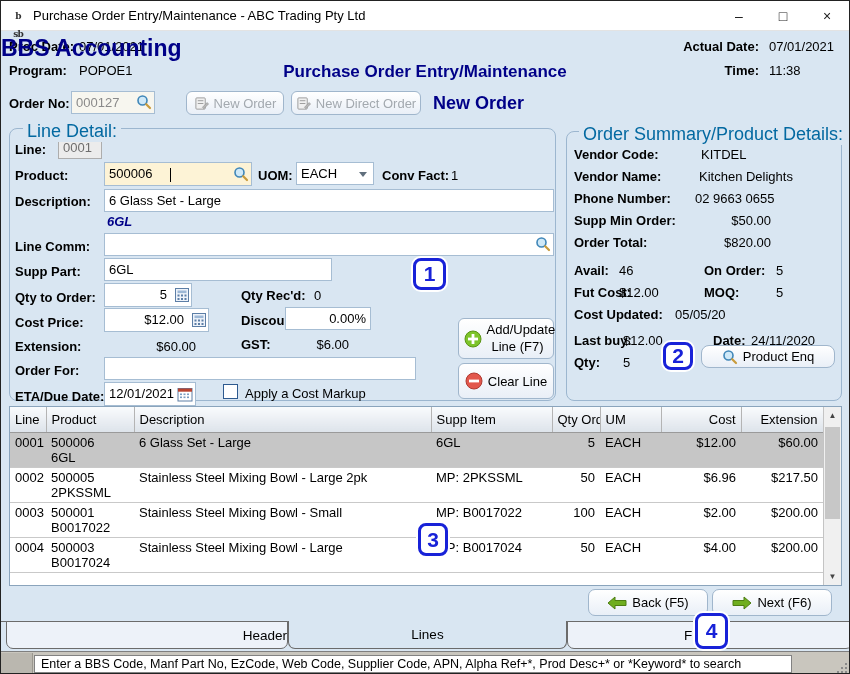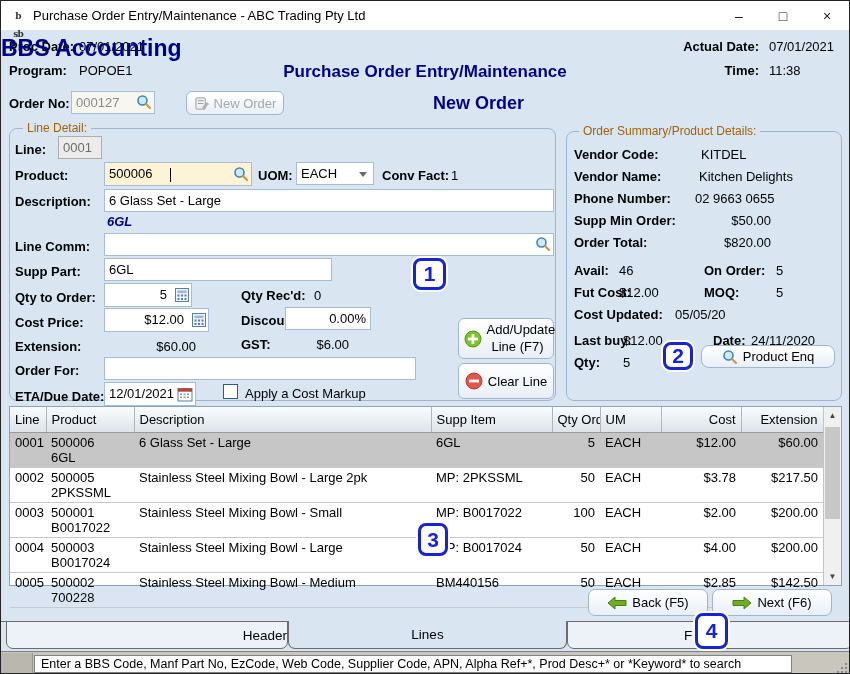--- a/index.html
+++ b/index.html
@@ -21,21 +21,21 @@
   .val { font-size:13px; position:absolute; white-space:nowrap; }
   .apptitle { position:absolute; left:0; right:0; top:34px; text-align:left; font-size:23px; font-weight:bold; color:#000088; }
   .appsub { position:absolute; left:0; right:0; top:61px; text-align:center; font-size:17px; font-weight:bold; color:#000088; }
   
   .ifield { position:absolute; background:#fff; border:1px solid #a6bdd3; height:23px; font-size:13px; padding:3px 4px;
     color:#000; white-space:nowrap; overflow:hidden; }
   .ifield .icon-right { position:absolute; right:2px; top:2px; }
   .btn { position:absolute; background:linear-gradient(#ffffff,#e9eff7); border:1px solid #a0b6cc; border-radius:6px;
     display:flex; align-items:center; justify-content:center; gap:5px; font-size:13px; color:#000; cursor:default; }
   .btn.disabled { color:#a3a9af; }
-  .grouplbl { position:absolute; color:#a16207; font-size:12px; background:#d9e6f2; padding:0 4px; z-index:2; white-space:nowrap; }
+  .grouplbl { position:absolute; color:#0369a1; font-size:18px; background:#d9e6f2; padding:0 4px; z-index:2; white-space:nowrap; }
   .groupbox { position:absolute; border:1px solid #9cb6cf; border-radius:8px; }
   .navy { color:#000088; font-weight:bold; }
   .caret { display:inline-block; width:1px; height:14px; background:#000; vertical-align:middle; margin-left:18px; }
   .selectbox { position:absolute; background:#fff; border:1px solid #a6bdd3; height:23px; font-size:13px; padding:3px 4px; }
   .selectbox .chev { position:absolute; right:6px; top:9px; width:0; height:0; border-left:4px solid transparent;
     border-right:4px solid transparent; border-top:5px solid #606f7d; }
   .checkbox { position:absolute; width:15px; height:15px; background:#fff; border:1px solid #2e5a8f; }
   
   .tablewrap { position:absolute; left:8px; top:405px; width:833px; height:180px; background:#fff; border:1px solid #8aa4bc; }
   table.grid { border-collapse:collapse; table-layout:fixed; width:813px; font-size:13px; }
@@ -104,20 +104,31 @@
   <div class="btn disabled" style="left:185px; top:90px; width:98px; height:24px;">
     <span>
       <svg width="15" height="15" viewBox="0 0 16 16">
           <rect x="2" y="2" width="10" height="12" rx="1" fill="#f0f0f0" stroke="#9a9a9a"></rect>
           <line x1="4" y1="5" x2="10" y2="5" stroke="#9a9a9a"></line>
           <line x1="4" y1="8" x2="10" y2="8" stroke="#9a9a9a"></line>
           <path d="M9 12 L14 7 L15.5 8.5 L10.5 13.5 Z" fill="#b9b9b9" stroke="#8a8a8a" stroke-width="0.6"></path>
         </svg>
     </span>
     <span>New Order</span>
+  </div>
+  <div class="btn disabled" style="left:290px; top:90px; width:130px; height:24px;">
+    <span>
+      <svg width="15" height="15" viewBox="0 0 16 16">
+          <rect x="2" y="2" width="10" height="12" rx="1" fill="#f0f0f0" stroke="#9a9a9a"></rect>
+          <line x1="4" y1="5" x2="10" y2="5" stroke="#9a9a9a"></line>
+          <line x1="4" y1="8" x2="10" y2="8" stroke="#9a9a9a"></line>
+          <path d="M9 12 L14 7 L15.5 8.5 L10.5 13.5 Z" fill="#b9b9b9" stroke="#8a8a8a" stroke-width="0.6"></path>
+        </svg>
+    </span>
+    <span>New Direct Order</span>
   </div>
   <span class="val navy" style="left:432px; top:92px; font-size:18px;">New Order</span>
 
   <span class="grouplbl" style="left:22px; top:120px;">Line Detail:</span>
   <div class="groupbox" style="left:8px; top:127px; width:547px; height:273px;"></div>
 
   <span class="lbl" style="left:14px; top:141px;">Line:</span>
   <div class="ifield" style="left:57px; top:135px; width:44px; background:#ececec; border-color:#adadad; color:#6e6e6e;">
     <span>0001</span>
   </div>
@@ -337,21 +348,21 @@
           <tr>
             <td>0002</td>
             <td>
               <div>500005</div>
               <div>2PKSSML</div>
             </td>
             <td>Stainless Steel Mixing Bowl - Large 2pk</td>
             <td>MP:  2PKSSML</td>
             <td class="r">50</td>
             <td>EACH</td>
-            <td class="r">$3.78</td>
+            <td class="r">$6.96</td>
             <td class="r">$217.50</td>
           </tr>
           <tr>
             <td>0003</td>
             <td>
               <div>500001</div>
               <div>B0017022</div>
             </td>
             <td>Stainless Steel Mixing Bowl - Small</td>
             <td>MP:  B0017022</td>
@@ -366,33 +377,20 @@
               <div>500003</div>
               <div>B0017024</div>
             </td>
             <td>Stainless Steel Mixing Bowl - Large</td>
             <td>MP:  B0017024</td>
             <td class="r">50</td>
             <td>EACH</td>
             <td class="r">$4.00</td>
             <td class="r">$200.00</td>
           </tr>
-          <tr>
-            <td>0005</td>
-            <td>
-              <div>500002</div>
-              <div>700228</div>
-            </td>
-            <td>Stainless Steel Mixing Bowl - Medium</td>
-            <td>BM440156</td>
-            <td class="r">50</td>
-            <td>EACH</td>
-            <td class="r">$2.85</td>
-            <td class="r">$142.50</td>
-          </tr>
         </tbody>
     </table>
     <div class="vscroll">
       <div class="varrow" style="top:0;">▲</div>
       <div class="vthumb"></div>
       <div class="varrow" style="bottom:0;">▼</div>
     </div>
   </div>
 
   <div class="btn" style="left:587px; top:588px; width:120px; height:27px; border-radius:7px;">

